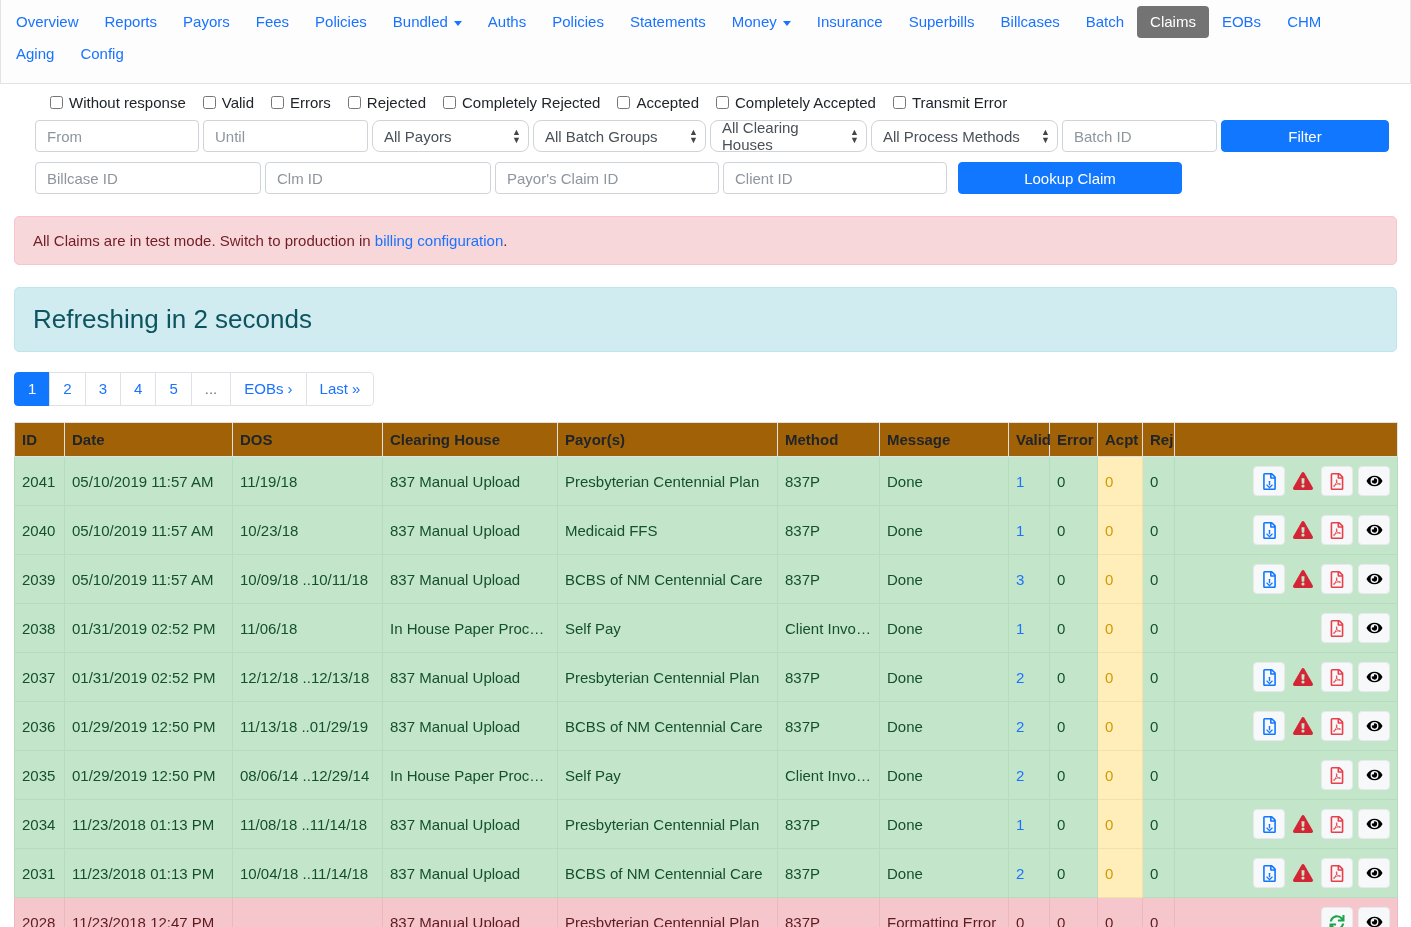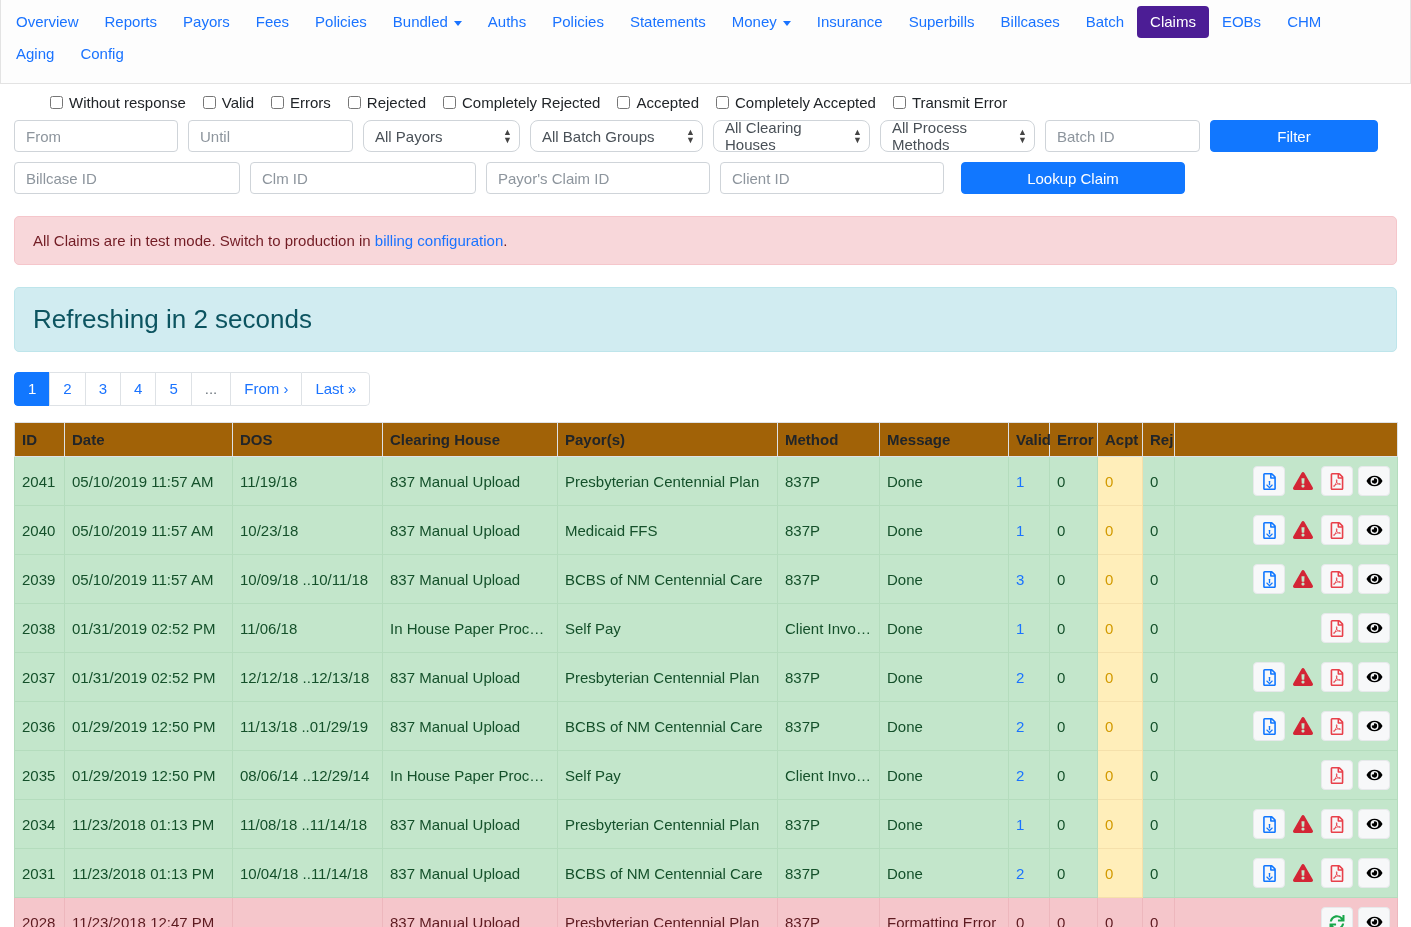--- a/index.html
+++ b/index.html
@@ -34,21 +34,21 @@
     border-radius: 4px;
     text-decoration: none;
     white-space: nowrap;
     line-height: 18px;
     cursor: pointer;
     display: inline-flex;
     align-items: center;
     gap: 6px;
   }
   .nav-link.active {
-    background: #4c1d95;
+    background: #737373;
     color: #ffffff;
     text-align: center;
   }
   .caret {
     display: inline-block;
     width: 0; height: 0;
     border-left: 4px solid transparent;
     border-right: 4px solid transparent;
     border-top: 5px solid currentColor;
     position: relative;
@@ -74,23 +74,24 @@
     color: #212529;
     cursor: pointer;
     white-space: nowrap;
   }
   .check-item input[type=checkbox] {
     width: 13px; height: 13px; margin: 0;
     cursor: pointer;
   }
   .frow {
     display: flex;
-    gap: 10px;
+    gap: 4px;
     margin-bottom: 10px;
     align-items: stretch;
+    margin-left: 21px;
   }
   .fld {
     height: 32px;
     border: 1px solid #cfd4d9;
     border-radius: 4px;
     background: #fff;
     padding: 4px 11px;
     font-size: 15px;
     font-family: "Liberation Sans", sans-serif;
     color: #495057;
@@ -356,21 +357,21 @@
       </div>
       <div class="sel-wrap">
         <div class="sel" style="width:173px">All Batch Groups</div>
         <span class="sel-arrows">▲<br>▼</span>
       </div>
       <div class="sel-wrap">
         <div class="sel" style="width:157px">All Clearing Houses</div>
         <span class="sel-arrows">▲<br>▼</span>
       </div>
       <div class="sel-wrap">
-        <div class="sel" style="width:155px">All Process Methods</div>
+        <div class="sel" style="width:187px">All Process Methods</div>
         <span class="sel-arrows">▲<br>▼</span>
       </div>
       <input class="fld" style="width: 155px;" id="batch-input" placeholder="Batch ID">
       <button class="btn-primary" style="width:168px">Filter</button>
     </div>
 
     <div class="frow">
       <input class="fld" style="width: 226px;" id="billcase-input" placeholder="Billcase ID">
       <input class="fld" style="width: 226px;" id="clm-input" placeholder="Clm ID">
       <input class="fld" style="width: 224px;" id="payorclaim-input" placeholder="Payor's Claim ID">
@@ -388,21 +389,21 @@
   <div class="alert-info">Refreshing in 2 seconds</div>
 
   
   <div class="pager" id="pager">
       <span class="pg active">1</span>
       <span class="pg">2</span>
       <span class="pg">3</span>
       <span class="pg">4</span>
       <span class="pg">5</span>
       <span class="pg dots">...</span>
-      <span class="pg">From ›</span>
+      <span class="pg">EOBs ›</span>
       <span class="pg">Last »</span>
     </div>
 
   
   <div class="tbl-wrap">
     <table class="claims">
       <colgroup>
         <col style="width:50px">
           <col style="width:168px">
           <col style="width:150px">

